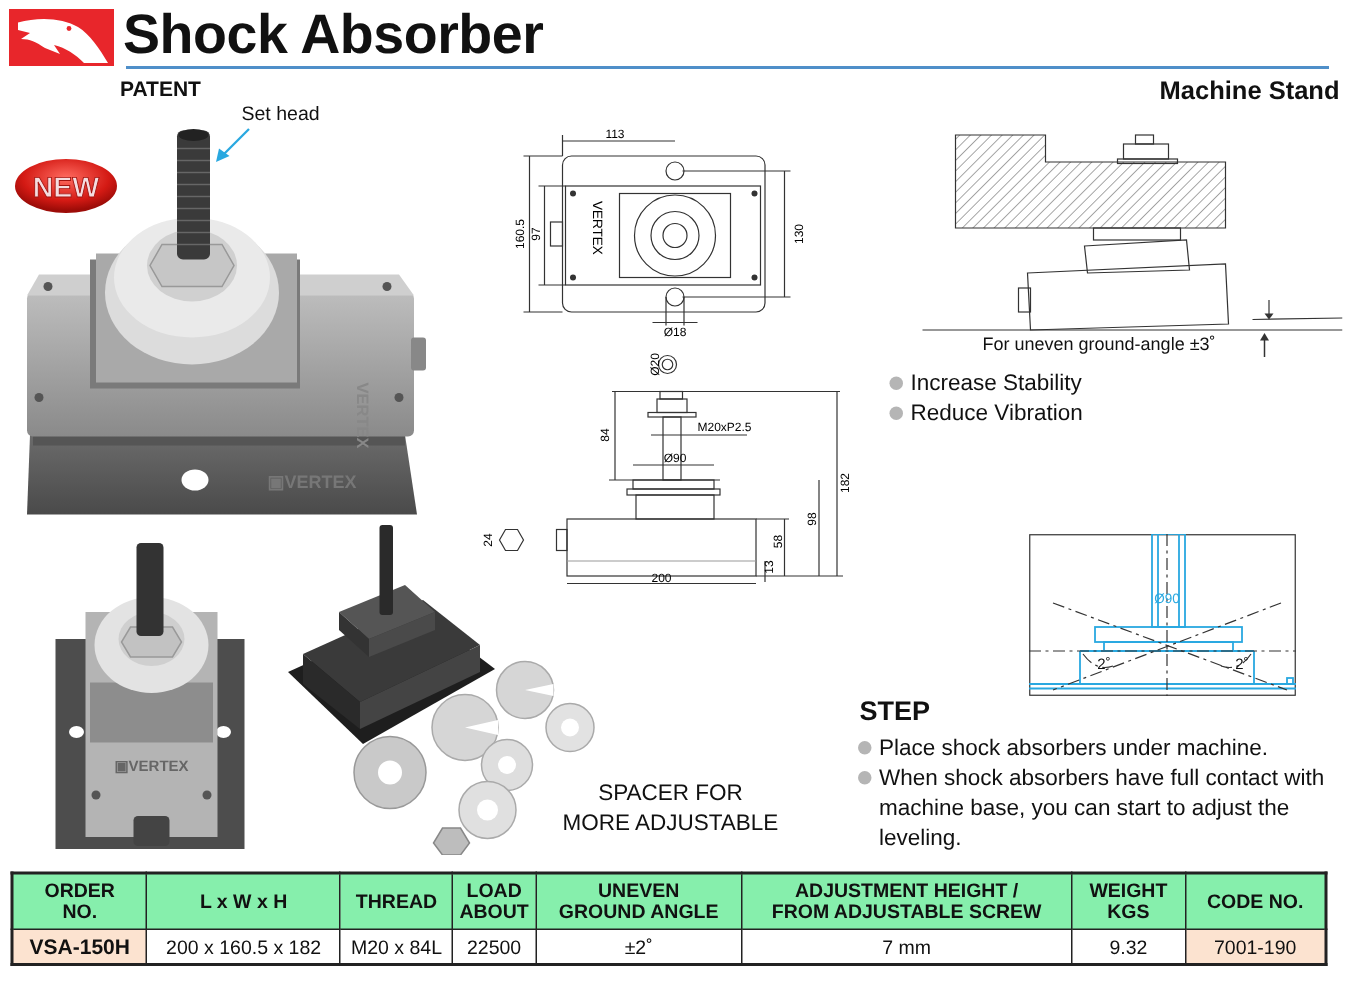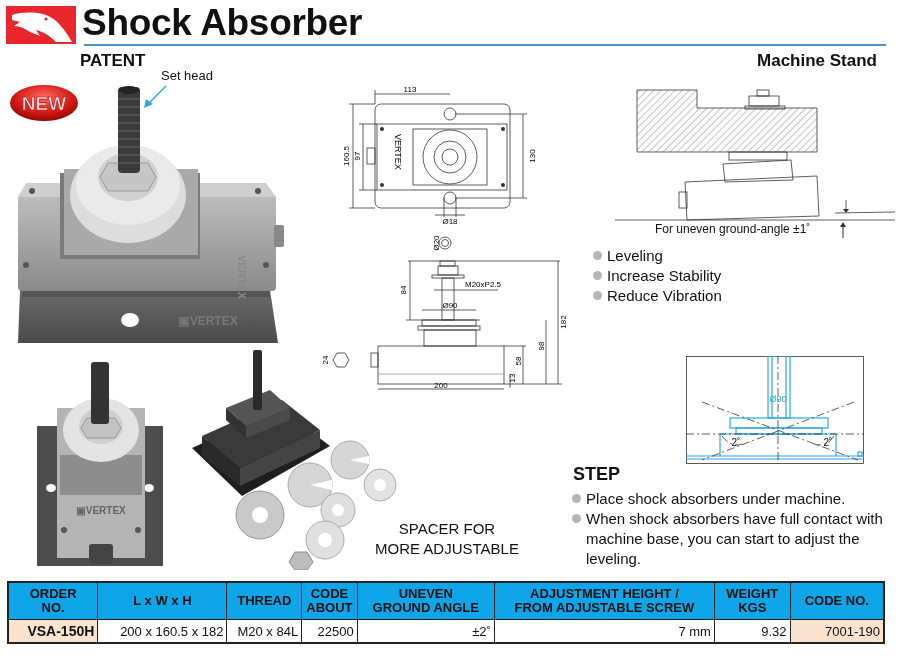--- a/index.html
+++ b/index.html
@@ -1,55 +1,55 @@
 <!DOCTYPE html>
 <html><head>
 <meta charset="utf-8">
 <style>
   html, body { margin: 0; padding: 0; background: #ffffff; }
   body { width: 901px; height: 656px; position: relative; overflow: hidden; font-family: "Liberation Sans", sans-serif; color: #111; }
   .abs { position: absolute; }
   #logo { left: 6px; top: 6px; width: 70px; height: 38px; background: #e8262b; }
   #title { left: 82px; top: 2px; font-size: 37px; font-weight: bold; letter-spacing: -0.3px; }
   #title-rule { left: 84px; top: 44px; width: 802px; height: 2px; background: #4f8fc9; }
-  #patent { left: 80px; top: 51px; font-size: 17px; font-weight: bold; }
-  #machine-stand-title { right: 24px; top: 51px; font-size: 17px; font-weight: bold; }
+  #patent { left: 80px; top: 51px; font-size: 14px; font-weight: bold; }
+  #machine-stand-title { right: 8px; top: 51px; font-size: 17px; font-weight: bold; }
   #set-head { left: 161px; top: 68px; font-size: 13px; }
   .photo { position: absolute; }
   .features { left: 592px; top: 246px; font-size: 15px; line-height: 20px; list-style: none; margin: 0; padding: 0; }
   .features li { position: relative; padding-left: 15px; }
   .features li::before { content: ""; position: absolute; left: 1px; top: 5px; width: 9px; height: 9px; border-radius: 50%; background: #b5b5b5; }
   #step-title { left: 573px; top: 464px; font-size: 18px; font-weight: bold; }
   .steps { left: 572px; top: 489px; width: 325px; font-size: 15px; line-height: 20px; list-style: none; margin: 0; padding: 0; }
   .steps li { position: relative; padding-left: 14px; }
   .steps li::before { content: ""; position: absolute; left: 0; top: 5px; width: 9px; height: 9px; border-radius: 50%; background: #b5b5b5; }
   #spacer-note { left: 375px; top: 519px; font-size: 15px; line-height: 20px; text-align: center; }
   #ground-note { left: 655px; top: 222px; font-size: 12px; }
   table.spec { position: absolute; left: 7px; top: 581px; width: 878px; border-collapse: collapse; border: 2px solid #222; font-size: 13px; }
-  table.spec th { background: #0ea5e9; color: #111; font-weight: bold; border: 1px solid #222; padding: 1px 2px; line-height: 14px; height: 34px; text-align: center; }
-  table.spec td { border: 1px solid #222; text-align: right; height: 22px; padding: 0 3px; background: #fff; }
+  table.spec th { background: #86efac; color: #111; font-weight: bold; border: 1px solid #222; padding: 1px 2px; line-height: 14px; height: 34px; text-align: center; }
+  table.spec td { border: 1px solid #222; text-align: center; height: 22px; padding: 0 3px; background: #fff; }
   table.spec td.peach { background: #fce3d0; }
   table.spec td.bold { font-weight: bold; font-size: 14px; }
   svg text { font-family: "Liberation Sans", sans-serif; }
 </style>
 </head>
 <body>
 
 <div class="abs" id="logo">
   <svg width="70" height="38" viewBox="0 0 70 38">
     <path d="M6 9 C20 5 36 6 46 12 C54 17 60 26 66 36 L50 36 C44 30 38 26 30 24 L34 30 L24 26 C18 22 14 20 8 20 L14 16 L6 14 Z" fill="#ffffff"></path>
     <circle cx="40" cy="13" r="1.6" fill="#e8262b"></circle>
   </svg>
 </div>
 <div class="abs" id="title">Shock Absorber</div>
 <div class="abs" id="title-rule"></div>
 <div class="abs" id="patent">PATENT</div>
 <div class="abs" id="machine-stand-title">Machine Stand</div>
 
-<div class="abs" style="left:9px; top:84px; width:70px; height:38px;text-align:center;">
+<div class="abs" style="left:9px; top:105px; width:70px; height:38px;text-align:center;">
   <svg width="70" height="38" viewBox="0 0 70 38">
     <defs>
       <radialGradient id="gNew" cx="50%" cy="35%" r="60%">
         <stop offset="0%" stop-color="#ff6b60"></stop>
         <stop offset="70%" stop-color="#d41a14"></stop>
         <stop offset="100%" stop-color="#9d0c08"></stop>
       </radialGradient>
     </defs>
     <ellipse cx="35" cy="19" rx="34" ry="18" fill="url(#gNew)"></ellipse>
     <text x="35" y="26" text-anchor="middle" font-size="19" font-weight="bold" fill="#f4dde0" stroke="#a31410" stroke-width="0.6">NEW</text>
@@ -249,28 +249,27 @@
   <rect x="152" y="8" width="12" height="6" fill="none" stroke="#333" stroke-width="0.8"></rect>
   <rect x="124" y="70" width="58" height="8" fill="none" stroke="#333" stroke-width="0.8"></rect>
   <polygon points="118,82 186,78 188,98 120,100" fill="none" stroke="#333" stroke-width="0.8"></polygon>
   <polygon points="80,100 212,94 214,134 82,138" fill="none" stroke="#333" stroke-width="0.8"></polygon>
   <rect x="74" y="110" width="8" height="16" fill="none" stroke="#333" stroke-width="0.8"></rect>
   <line x1="10" y1="138" x2="290" y2="138" stroke="#333" stroke-width="0.8"></line>
   <line x1="230" y1="131" x2="290" y2="130" stroke="#333" stroke-width="0.8"></line>
   <line x1="241" y1="118" x2="241" y2="130" stroke="#333" stroke-width="0.8"></line>
   <polygon points="238,127 244,127 241,131" fill="#333"></polygon>
 </svg>
-<div class="abs" id="ground-note">For uneven ground-angle ±1˚</div>
+<div class="abs" id="ground-note">For uneven ground-angle ±3˚</div>
 <svg class="abs" style="left:838px; top:222px;" width="10" height="16">
   <line x1="5" y1="3" x2="5" y2="16" stroke="#333"></line>
     <polygon points="2,5 8,5 5,0" fill="#333"></polygon>
 </svg>
 
 <ul class="abs features">
-  <li>Leveling</li>
   <li>Increase Stability</li>
   <li>Reduce Vibration</li>
 </ul>
 
 <svg class="abs" style="left:686px; top:356px;" width="178" height="108" viewBox="0 0 178 108">
   <rect x="0.5" y="0.5" width="177" height="107" fill="#fff" stroke="#333" stroke-width="0.8"></rect>
   <g fill="none" stroke="#29a8e0" stroke-width="1.2">
     <rect x="82" y="0" width="22" height="62"></rect>
     <line x1="86" y1="0" x2="86" y2="62"></line>
       <line x1="100" y1="0" x2="100" y2="62"></line>
@@ -319,21 +318,21 @@
           <div>ORDER</div>
           <div>NO.</div>
         </th>
       <th>
           <div>L x W x H</div>
         </th>
       <th>
           <div>THREAD</div>
         </th>
       <th>
-          <div>CODE</div>
+          <div>LOAD</div>
           <div>ABOUT</div>
         </th>
       <th>
           <div>UNEVEN</div>
           <div>GROUND ANGLE</div>
         </th>
       <th>
           <div>ADJUSTMENT HEIGHT /</div>
           <div>FROM ADJUSTABLE SCREW</div>
         </th>

